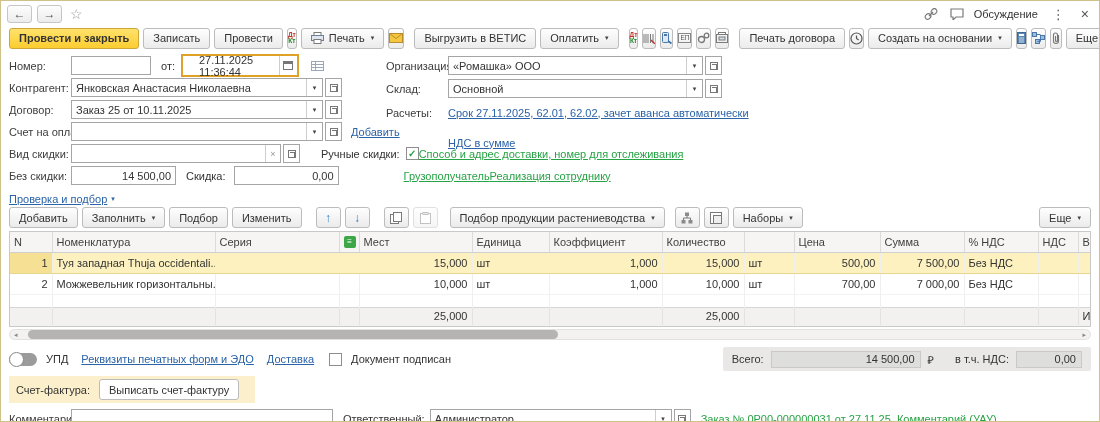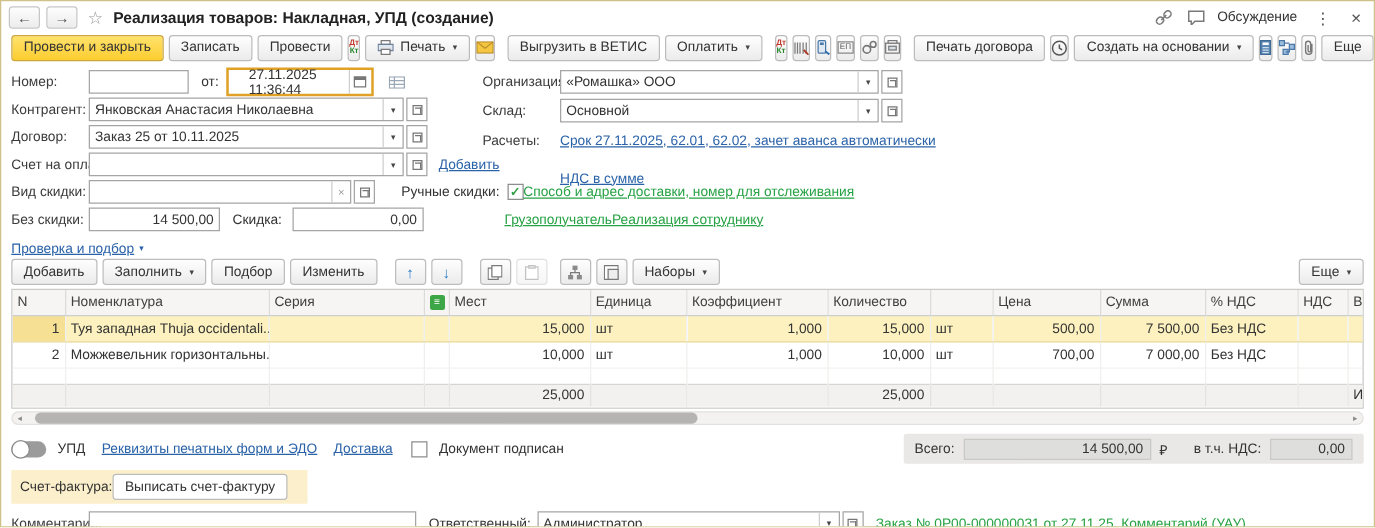--- a/index.html
+++ b/index.html
@@ -10,21 +10,21 @@
   .navbtn{width:25px;height:18px;border:1px solid #c6c6c6;border-radius:3px;background:linear-gradient(#fdfdfd,#ececec);display:inline-flex;align-items:center;justify-content:center;color:#555;font-size:12px}
   .star{color:#9a9a9a;font-size:14px;margin:0 3px}
   .wtitle{font-size:12.5px;font-weight:bold;color:#222;white-space:nowrap}
   .tb-right{margin-left:auto;display:flex;align-items:center;gap:12px;color:#666}
   .kebab{font-size:13px;color:#555;padding:0 2px}
   .closex{font-size:14px;color:#555;padding:0 2px}
   .disc{display:inline-flex;align-items:center;gap:10px;color:#333}
   
   .toolbar{display:flex;align-items:center;gap:4px;padding:2px 8px 3px;height:27px}
   .btn{display:inline-flex;align-items:center;gap:5px;height:21px;padding:0 9px;border:1px solid #bcbcbc;border-radius:3px;background:linear-gradient(#fefefe,#ebebeb);white-space:nowrap;color:#333;font-size:11px;cursor:default}
-  .btn-primary{background:linear-gradient(#ffe26c,#fccd31);border-color:#cda63c;font-weight:normal}
+  .btn-primary{background:linear-gradient(#ffe26c,#fccd31);border-color:#cda63c;font-weight:bold}
   .ibtn{padding:0;width:25px;justify-content:center}
   .caret{font-size:7px;color:#444;margin-left:1px}
   .dis{opacity:.45}
   .dtkt{display:flex;flex-direction:column;line-height:6px;font-size:6.5px;font-weight:bold}
   .dtkt .dt{color:#c0392b}.dtkt .kt{color:#27862c}
   .epbox{font-size:6.5px;border:1px solid #888;color:#555;padding:0 1px;line-height:8px}
   
   .link{color:#2b63a8;text-decoration:underline;white-space:nowrap;cursor:pointer}
   .glink{color:#27a244;text-decoration:underline;white-space:nowrap;cursor:pointer}
   
@@ -64,40 +64,39 @@
   .hscroll{margin:2px 8px 0;height:11px;display:flex;align-items:center;background:#f3f2f0;border:1px solid #e2e1df;border-radius:6px;padding:0 2px}
   .sarrow{font-size:7px;color:#8a8a8a;padding:0 2px}
   .track{flex:1;height:9px;position:relative}
   .thumb{position:absolute;left:8px;top:0;width:530px;height:9px;background:#b5b4b2;border-radius:5px}
   
   .footer1{margin:7px 8px 0;display:flex;align-items:center;gap:9px;height:24px}
   .toggle{width:28px;height:13px;border-radius:7px;background:#9b9b9b;position:relative;flex:none}
   .knob{position:absolute;left:0;top:-1px;width:15px;height:15px;border-radius:50%;background:#fff;border:1px solid #8a8a8a}
   .totstrip{margin-left:auto;display:flex;align-items:center;gap:7px;background:#e9e8e6;height:24px;padding:0 9px;border-radius:2px}
   .tfield{background:#dededc;border:1px solid #cac9c7;height:17px;display:flex;align-items:center;justify-content:flex-end;padding:0 5px;white-space:nowrap}
-  .invpanel{margin:5px 0 0 8px;display:inline-flex;align-items:center;background:#fcf0cc;padding:3px 16px 3px 7px}
+  .invpanel{margin:5px 0 0 8px;display:inline-flex;align-items:center;gap:9px;background:#fcf0cc;padding:3px 16px 3px 7px}
   .bottomrow{margin:6px 8px 0;display:flex;align-items:center}
   
   svg{display:block}
 </style>
 </head>
 <body>
 
 <div class="window">
 
   
   <div class="titlebar">
     <span class="navbtn">
         <span>←</span>
       </span>
     <span class="navbtn">
         <span>→</span>
       </span>
     <span class="star">☆</span>
-    <span class="wtitle">Реализация товаров: Накладная, УПД (создание)</span>
     <span class="tb-right">
       <span>
           <svg width="14" height="13" viewBox="0 0 14 13">
             <path d="M5 8 L9 4" stroke="#7a7a7a" stroke-width="1.3" fill="none"></path>
             <rect x="1" y="6" width="6" height="5" rx="2.5" transform="rotate(-45 4 8.5)" fill="none" stroke="#7a7a7a" stroke-width="1.2"></rect>
             <rect x="7" y="1" width="6" height="5" rx="2.5" transform="rotate(-45 10 3.5)" fill="none" stroke="#7a7a7a" stroke-width="1.2"></rect>
           </svg>
         </span>
       <span class="disc">
         <span>
@@ -386,20 +385,24 @@
           </svg>
         </span>
       </button>
     <button class="btn ibtn dis">
         <span>
           <svg width="11" height="12" viewBox="0 0 11 12">
             <rect x="0.5" y="1.5" width="10" height="10" fill="#fff" stroke="#7a7a7a"></rect>
             <rect x="3" y="0.5" width="5" height="2" fill="#cfcfcf" stroke="#7a7a7a"></rect>
           </svg>
         </span>
+      </button>
+    <button class="btn" style="margin-left:8px">
+        <span>Подбор продукции растениеводства</span>
+        <span class="caret">▾</span>
       </button>
     <button class="btn ibtn" style="margin-left:6px">
         <span>
           <svg width="12" height="12" viewBox="0 0 12 12">
             <rect x="4" y="0.5" width="4" height="3.5" fill="#8a8a8a"></rect>
             <rect x="0.5" y="8" width="4" height="3.5" fill="#8a8a8a"></rect>
             <rect x="7.5" y="8" width="4" height="3.5" fill="#8a8a8a"></rect>
             <path d="M6 4 v2 M2.5 8 v-2 h7 v2" fill="none" stroke="#7a7a7a"></path>
           </svg>
         </span>

